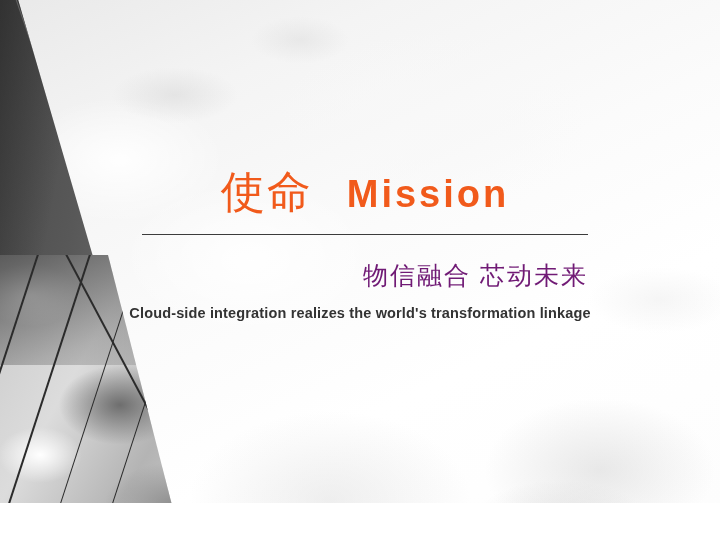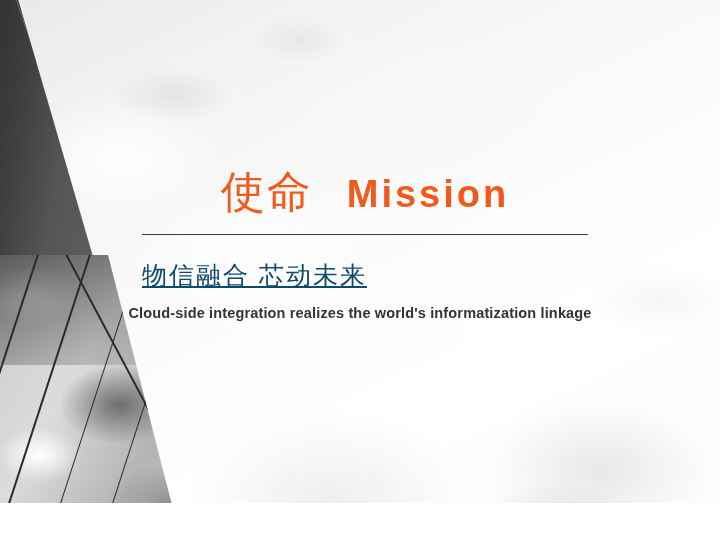--- a/index.html
+++ b/index.html
@@ -165,28 +165,27 @@
     width: 446px;
     height: 0;
     border-top: 1.6px solid #3c3c3c;
   }
 
   .subtitle {
     position: absolute;
     left: 142px;
     top: 260px;
     width: 446px;
-    text-align: left;
+    text-align: right;
     font-size: 25px;
     font-weight: 400;
-    color: #0c4a6e;
+    color: #701a75;
     letter-spacing: 2px;
     line-height: 1.2;
     white-space: nowrap;
-    text-decoration: underline;
   }
 
   .body-lines {
     position: absolute;
     left: 60px;
     top: 302px;
     width: 600px;
     text-align: center;
   }
   .body-line {
@@ -231,17 +230,17 @@
     <div class="title-row">
       <span class="title-cn">使命</span>
       <span class="title-en">Mission</span>
     </div>
 
     <div class="rule"></div>
 
     <div class="subtitle">物信融合 芯动未来</div>
 
     <div class="body-lines">
-      <div class="body-line">Cloud-side integration realizes the world's informatization linkage</div>
+      <div class="body-line">Cloud-side integration realizes the world's transformation linkage</div>
     </div>
 
   </div>
 </div>
 
 </body></html>

